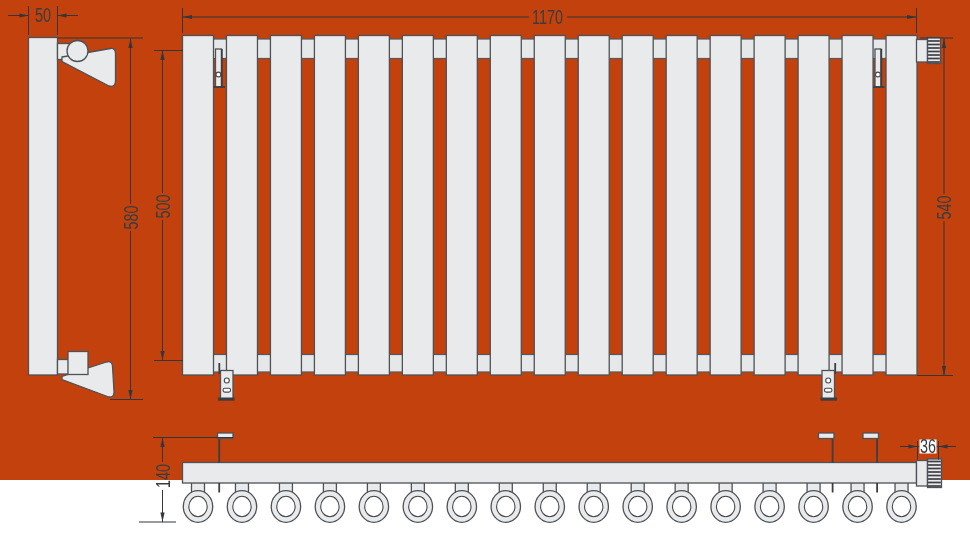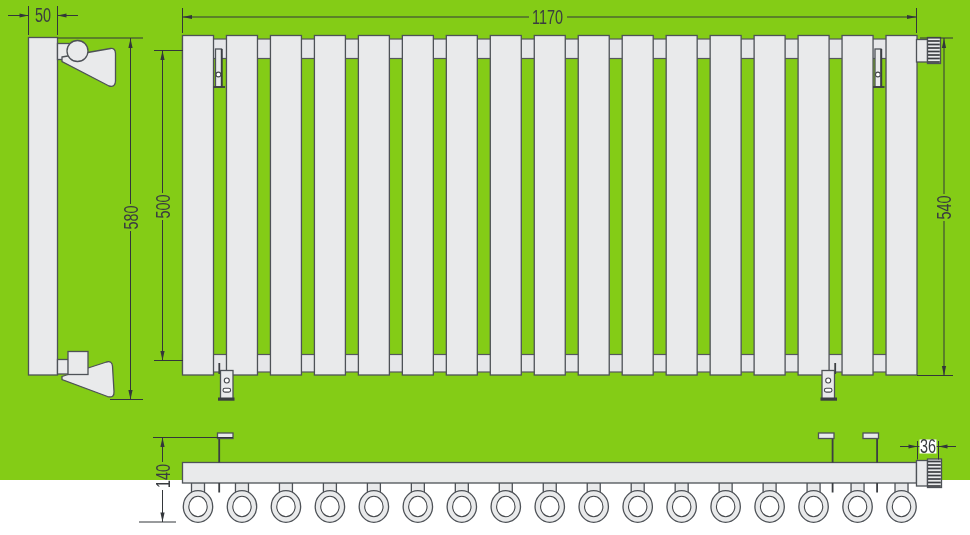--- a/index.html
+++ b/index.html
@@ -1,17 +1,17 @@
 <!DOCTYPE html>
 <html><head>
 <meta charset="utf-8">
 <style>
   html,body{margin:0;padding:0;background:#ffffff;}
   body{width:970px;height:535px;overflow:hidden;font-family:"Liberation Sans",sans-serif;}
-  .stage{width:970px;height:480px;position:relative;background:#84cc16;}
+  .stage{width:970px;height:480px;position:relative;background:#c2410c;}
   .part   { fill:#e9eaeb; stroke:#4e5257; stroke-width:1.3; }
   .band   { fill:#e6e7e9; stroke:#55585c; stroke-width:1.2; }
   .hole   { fill:#ffffff; stroke:#44474b; stroke-width:1.1; }
   .dark   { stroke:#3b3e42; stroke-width:1.8; fill:none; }
   .darkfill{ fill:#3b3e42; stroke:none; }
   .dim    { stroke:#33363a; stroke-width:1; fill:none; }
   .dimhead{ fill:#33363a; stroke:none; }
   .ribline{ stroke:#3b3e42; stroke-width:1.7; }
   .dimtext{ font-family:"Liberation Sans",sans-serif; font-size:20px; fill:#3a3d40; }
   .whitebg{ fill:#ffffff; stroke:none; }

